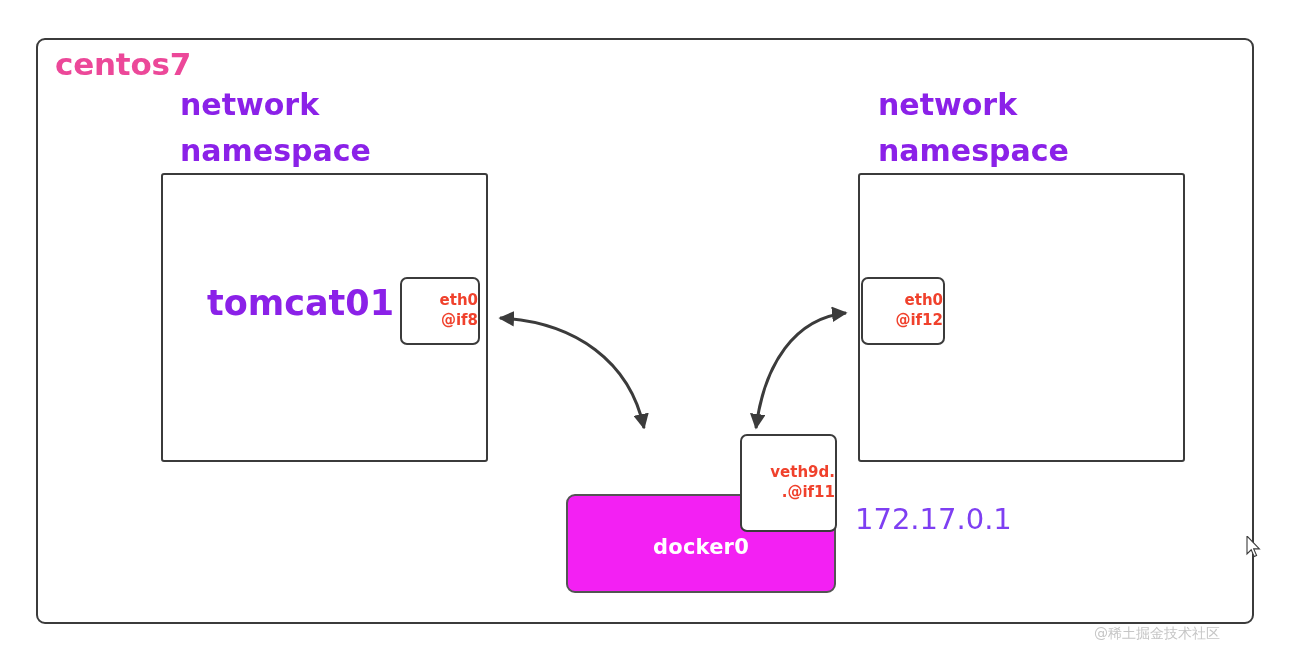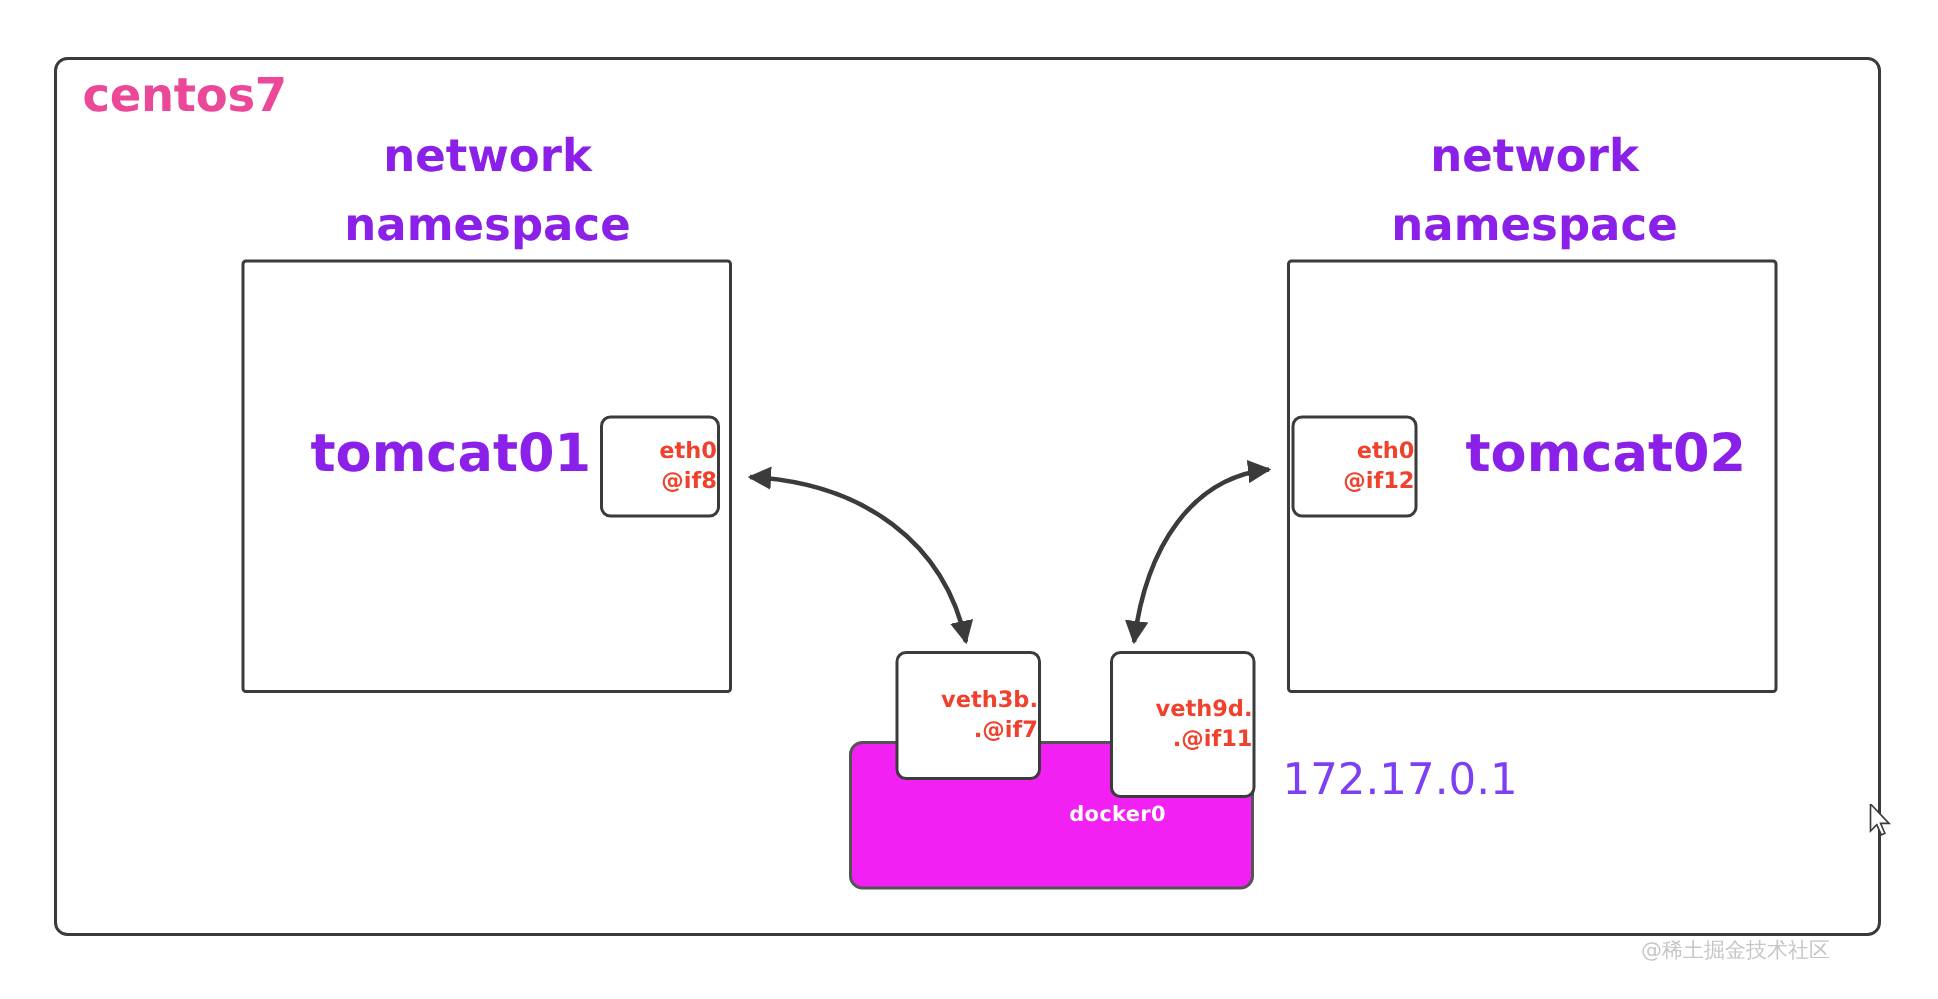--- a/index.html
+++ b/index.html
@@ -45,21 +45,20 @@
     letter-spacing: -0.2px;
     white-space: nowrap;
   }
 
   
   .ns-title {
     position: absolute;
     font-size: 30px;
     font-weight: bold;
     color: #8b21e8;
-    text-align: center;
     line-height: 1.52;
     white-space: pre-line;
   }
   .ns-title.left  { left: 180px; top: 82px; width: 290px; }
   .ns-title.right { left: 878px; top: 82px; width: 290px; }
 
   
   .ns-box {
     position: absolute;
     border: 2.5px solid #3b3b3b;
@@ -117,24 +116,23 @@
     box-sizing: border-box;
     z-index: 4;
   }
   .bridge-label {
     position: absolute;
     left: 0;
     top: 39px;
     width: 100%;
     text-align: center;
     color: #ffffff;
-    font-size: 14px;
+    font-size: 21px;
     font-weight: bold;
     letter-spacing: 0.2px;
-    margin-left: 44px;
   }
 
   .bridge-ip {
     position: absolute;
     left: 855px;
     top: 502px;
     font-size: 29px;
     color: #7e3ff2;
     white-space: nowrap;
   }
@@ -179,21 +177,20 @@
   <div class="host-label">centos7</div>
 
   <div class="ns-title left">network
 namespace</div>
   <div class="ns-box left"></div>
   <div class="ns-name left">tomcat01</div>
 
   <div class="ns-title right">network
 namespace</div>
   <div class="ns-box right"></div>
-  <div class="ns-name right">tomcat02</div>
 
   <div class="bridge">
     <div class="bridge-label">docker0</div>
   </div>
   <div class="bridge-ip">172.17.0.1</div>
 
   <svg class="connectors" width="1292" height="666" viewBox="0 0 1292 666" xmlns="http://www.w3.org/2000/svg">
     <defs>
       <marker id="arrowHead" viewBox="0 0 10 10" refX="9" refY="5" markerWidth="5.2" markerHeight="5.2" orient="auto-start-reverse">
         <path d="M 0 0 L 10 5 L 0 10 z" fill="#3b3b3b"></path>
@@ -208,24 +205,20 @@
   <div class="iface-box iface-eth0-left">
     <span>eth0</span>
     <span>@if8</span>
   </div>
 
   <div class="iface-box iface-eth0-right">
     <span>eth0</span>
     <span>@if12</span>
   </div>
 
-  <div class="iface-box iface-veth-left">
-    <span>veth3b.</span>
-    <span>.@if7</span>
-  </div>
 
   <div class="iface-box iface-veth-right">
     <span>veth9d.</span>
     <span>.@if11</span>
   </div>
 
   <div class="watermark">@稀土掘金技术社区</div>
 
   <svg class="cursor" viewBox="0 0 16 24" xmlns="http://www.w3.org/2000/svg">
     <path d="M1 0 L1 18 L5.2 13.8 L8.2 20.6 L10.6 19.5 L7.7 12.9 L13.4 12.9 Z" fill="#ffffff" stroke="#3b3b3b" stroke-width="1.1"></path>

